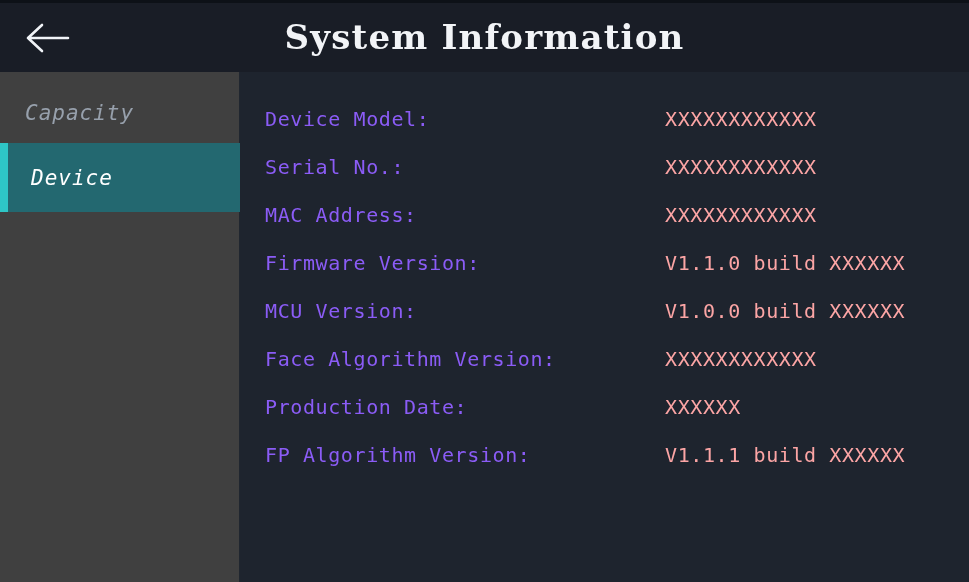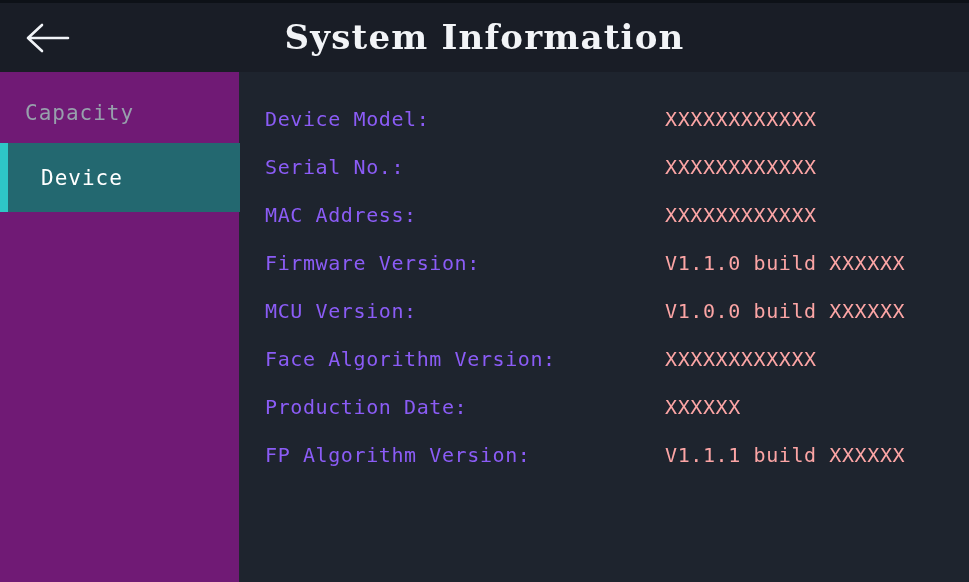--- a/index.html
+++ b/index.html
@@ -63,23 +63,24 @@
     white-space: nowrap;
   }
 
   
   .sidebar {
     position: absolute;
     top: 72px;
     left: 0;
     width: 240px;
     height: 510px;
-    background: #701a75;
+    background: #404040;
     border-right: 1px solid #20262f;
     box-sizing: border-box;
+    font-style: italic;
   }
   .side-item {
     position: absolute;
     left: 0;
     width: 240px;
     height: 69px;
     display: flex;
     align-items: center;
     box-sizing: border-box;
     cursor: pointer;
@@ -94,21 +95,21 @@
   #side-capacity { top: 6px; }
   #side-capacity .side-label { color: #97a0ac; }
 
   #side-device {
     top: 71px;
     background: #236870;
     border-left: 8px solid #2ec6c6;
   }
   #side-device .side-label {
     color: #ffffff;
-    padding-left: 33px;
+    padding-left: 23px;
   }
 
   
   .content {
     position: absolute;
     top: 72px;
     left: 241px;
     width: 728px;
     height: 510px;
     background: #1e242e;

